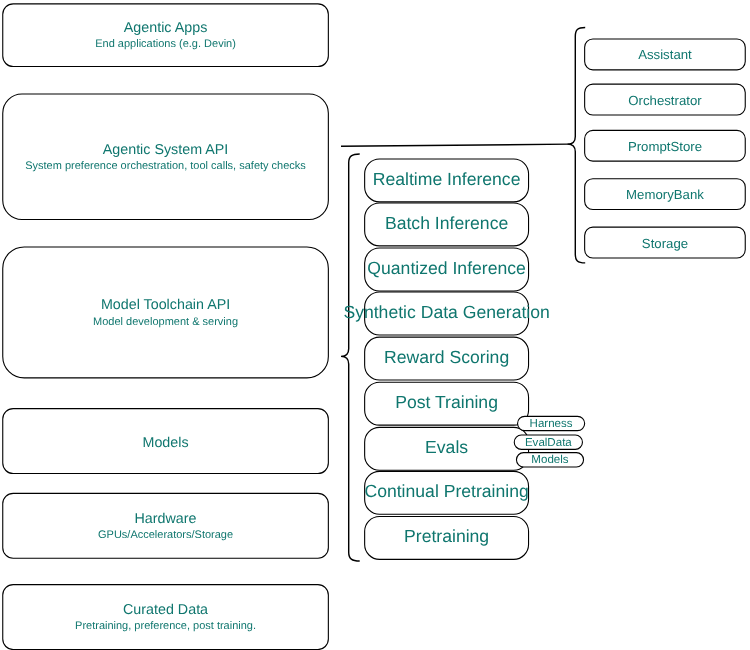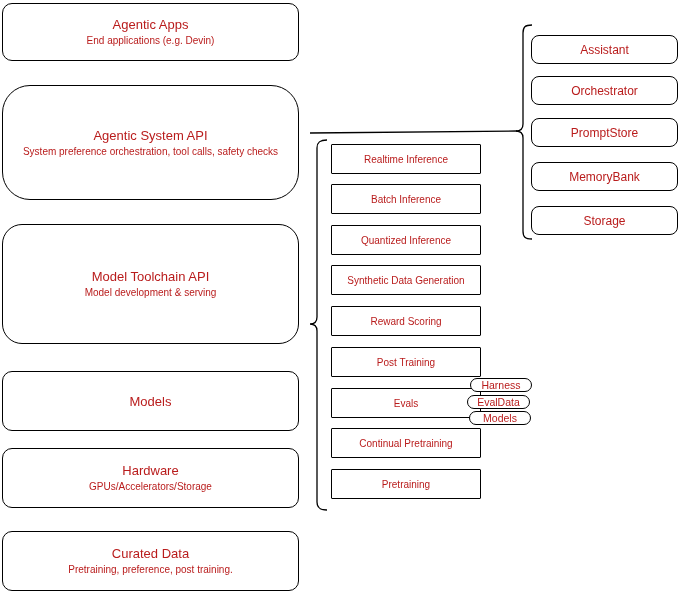--- a/index.html
+++ b/index.html
@@ -6,21 +6,21 @@
     margin: 0;
     padding: 0;
     background: #ffffff;
     font-family: "Liberation Sans", sans-serif;
   }
   #canvas {
     position: relative;
     width: 682px;
     height: 591px;
     background: #ffffff;
-    color: #b91c1c;
+    color: #0f766e;
     overflow: hidden;
   }
   
   .stack-box {
     position: absolute;
     left: 2px;
     width: 297px;
     box-sizing: border-box;
     border: 1.3px solid #000;
     background: #fff;
@@ -39,29 +39,29 @@
     font-size: 10px;
     line-height: 12px;
     margin-top: 3px;
     white-space: nowrap;
   }
   
   .mid-box {
     position: absolute;
     left: 331px;
     width: 150px;
-    height: 30px;
+    height: 40px;
     box-sizing: border-box;
     border: 1.3px solid #000;
-    border-radius: 1px;
+    border-radius: 14px;
     background: #fff;
     display: flex;
     align-items: center;
     justify-content: center;
-    font-size: 10px;
+    font-size: 16px;
     white-space: nowrap;
   }
   
   .right-box {
     position: absolute;
     left: 531px;
     width: 147px;
     height: 29px;
     box-sizing: border-box;
     border: 1.3px solid #000;
@@ -106,21 +106,21 @@
     <path d="M310,133 L517,131" stroke="#000" stroke-width="1.3" fill="none"></path>
     <path d="M532,25 C525,25 523,27 523,33 L523,124 C523,128 521,131 516,131 C521,131 523,134 523,138 L523,231 C523,237 525,239 532,239" stroke="#000" stroke-width="1.3" fill="none"></path>
     <path d="M327,140 C320,140 317,142 317,148 L317,317 C317,321 315,324 310,324 C315,324 317,327 317,331 L317,502 C317,508 320,510 327,510" stroke="#000" stroke-width="1.3" fill="none"></path>
   </svg>
 
   <div class="stack-box" style="top:3px;height:58px;border-radius:10px">
     <div class="node-title">Agentic Apps</div>
     <div class="node-sub">End applications (e.g. Devin)</div>
   </div>
 
-  <div class="stack-box" style="top:85px;height:115px;border-radius:28px">
+  <div class="stack-box" style="top:85px;height:115px;border-radius:18px">
     <div class="node-title">Agentic System API</div>
     <div class="node-sub">System preference orchestration, tool calls, safety checks</div>
   </div>
 
   <div class="stack-box" style="top:224px;height:120px;border-radius:20px">
     <div class="node-title">Model Toolchain API</div>
     <div class="node-sub">Model development &amp; serving</div>
   </div>
 
   <div class="stack-box" style="top:371px;height:60px;border-radius:10px">

